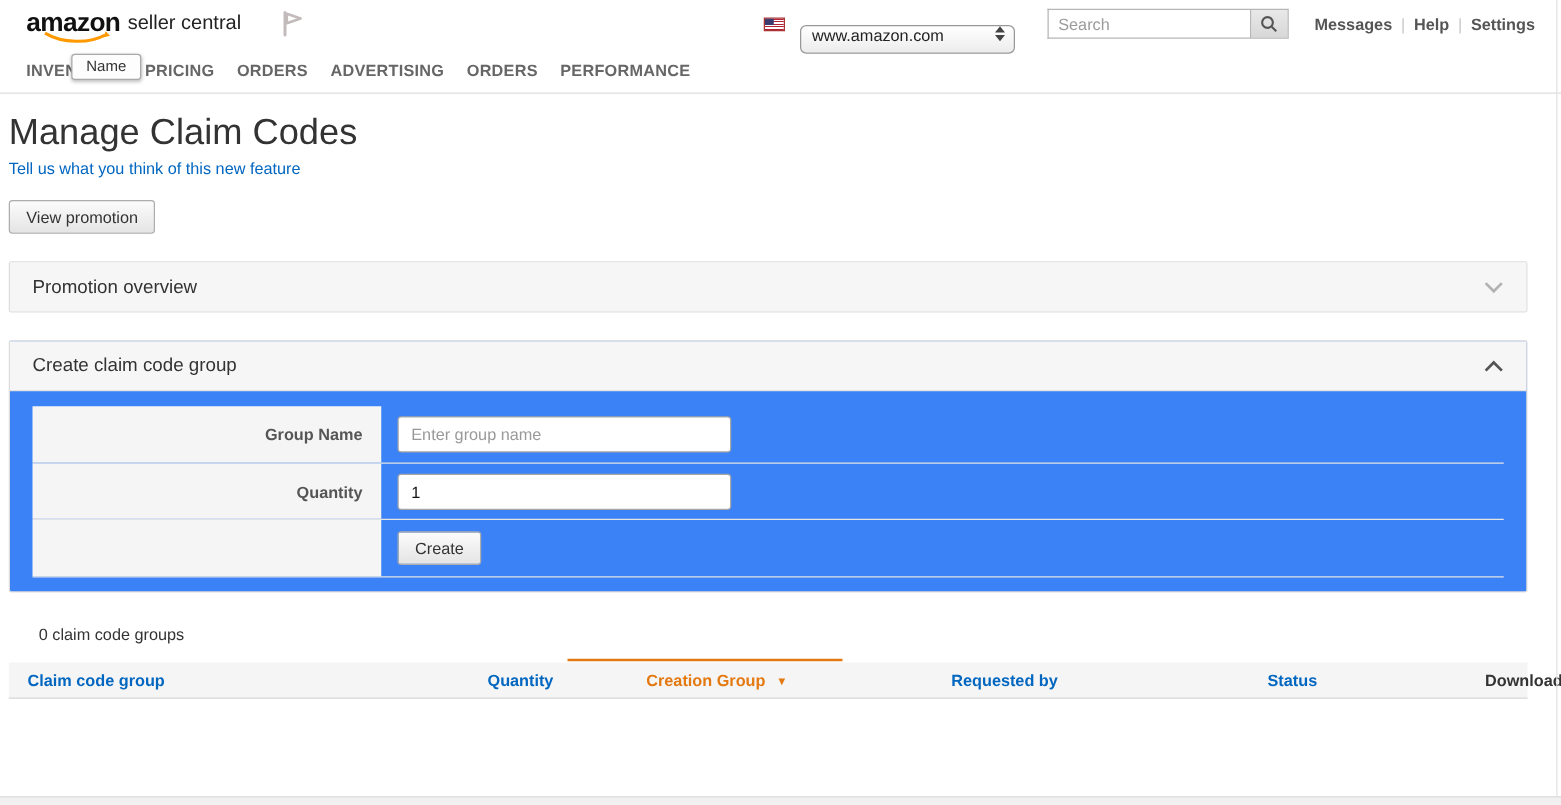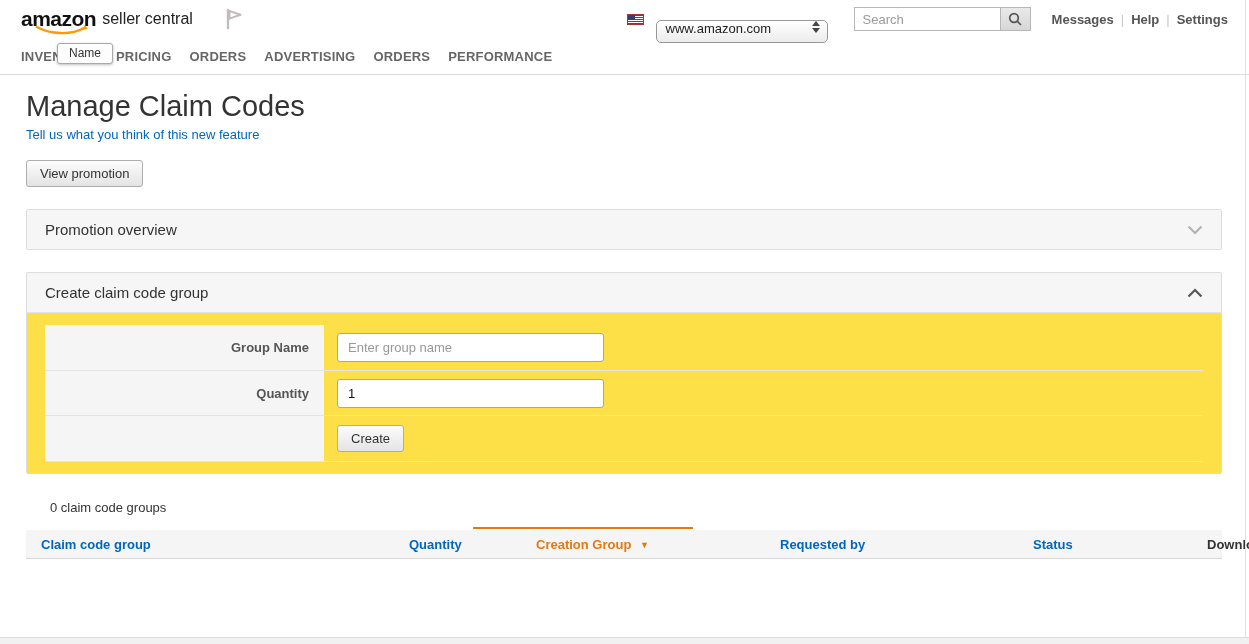--- a/index.html
+++ b/index.html
@@ -21,48 +21,48 @@
   .us-flag::before { content:""; position:absolute; left:0; top:0; width:7px; height:5px; background:#3c3b6e; }
   .mkt-select { margin-left:12px; width:172px; height:23px; border:1px solid #979797; border-radius:5px;
                 background:linear-gradient(#fff,#ececec); display:flex; align-items:flex-start;
                 padding:0 7px 0 9px; font-size:13px; color:#222; cursor:pointer;margin-top:25px; }
   .mkt-select .lbl { flex:1; }
   .updown { display:flex; flex-direction:column; align-items:center; gap:2px; }
   .tri-up { width:0;height:0;border-left:4px solid transparent;border-right:4px solid transparent;border-bottom:5px solid #444; }
   .tri-down { width:0;height:0;border-left:4px solid transparent;border-right:4px solid transparent;border-top:5px solid #444; }
 
   .search-wrap { margin-left:26px; display:flex; }
-  .search-input { width:146px; height:24px; border:1px solid #b6b6b6; border-right:none;
+  .search-input { width:162px; height:24px; border:1px solid #b6b6b6; border-right:none;
                   padding:0 8px; font-size:13px; color:#333; font-family:inherit; outline:none; }
   .search-input::placeholder { color:#9b9b9b; }
   .search-btn { width:31px; height:24px; border:1px solid #b6b6b6; background:linear-gradient(#e9e9e9,#d7d7d7);
                 display:flex; align-items:center; justify-content:center; cursor:pointer; }
 
   .top-links { margin-left:14px; display:flex; align-items:center; font-size:13px; font-weight:bold; color:#555; }
   .top-links .lnk { cursor:pointer; padding:0 7px; }
   .top-links .sep { color:#c7c7c7; font-weight:normal; }
 
   
   .nav { height:37px; display:flex; align-items:center; padding-left:21px; border-bottom:1px solid #ddd; }
   .nav-item { font-size:13px; font-weight:bold; color:#666; letter-spacing:.2px; margin-right:18px; cursor:pointer; }
   .tooltip { position:absolute; left:57px; top:43px; z-index:9; background:#fdfdfd;
              border:1px solid #a9a9a9; border-radius:3px; padding:2px 11px 3px; font-size:12px; color:#333;
              box-shadow:0 1px 3px rgba(0,0,0,.25); }
 
   
-  .content { margin:0 27px 0 26px; }
+  .content { margin:0 27px 0 7px; }
   h1.title { margin-top:16px; font-size:29px; font-weight:400; color:#333; line-height:1.05; }
   .feedback { margin-top:6px; font-size:13px; color:#0066c0; cursor:pointer; width:fit-content; }
 
   .btn { display:inline-block; border:1px solid #adadad; border-radius:3px; color:#333;
          background:linear-gradient(#fcfcfc,#e4e4e4); font-size:13px; font-family:inherit;
          padding:6px 13px 6px; cursor:pointer; line-height:1; }
   .view-promo { margin-top:18px; }
 
-  .panel { margin-top:22px; border:1px solid #ddd; border-radius:2px; background:#fde047; }
+  .panel { margin-top:22px; border:1px solid #ddd; border-radius:2px; background:#3b82f6; }
   .panel-head { height:39px; background:#f6f6f6; display:flex; align-items:center; padding:0 18px; cursor:pointer; }
   .panel-head .p-title { font-size:15px; color:#333; }
   .panel-head .chev { margin-left:auto; display:flex; align-items:center; }
   .panel-body { border-top:1px solid #e3e3e3; padding:12px 18px 11px; }
 
   .form-row { display:grid; grid-template-columns:279px 1fr; border-bottom:1px solid #e4e4e4; height:46px; }
   .form-row:nth-child(2) { height:45px; }
   .form-label { background:#f5f5f5; display:flex; align-items:center; justify-content:flex-end;
                 padding-right:15px; font-size:13px; font-weight:bold; color:#555; }
   .form-value { display:flex; align-items:center; padding-left:13px; }

